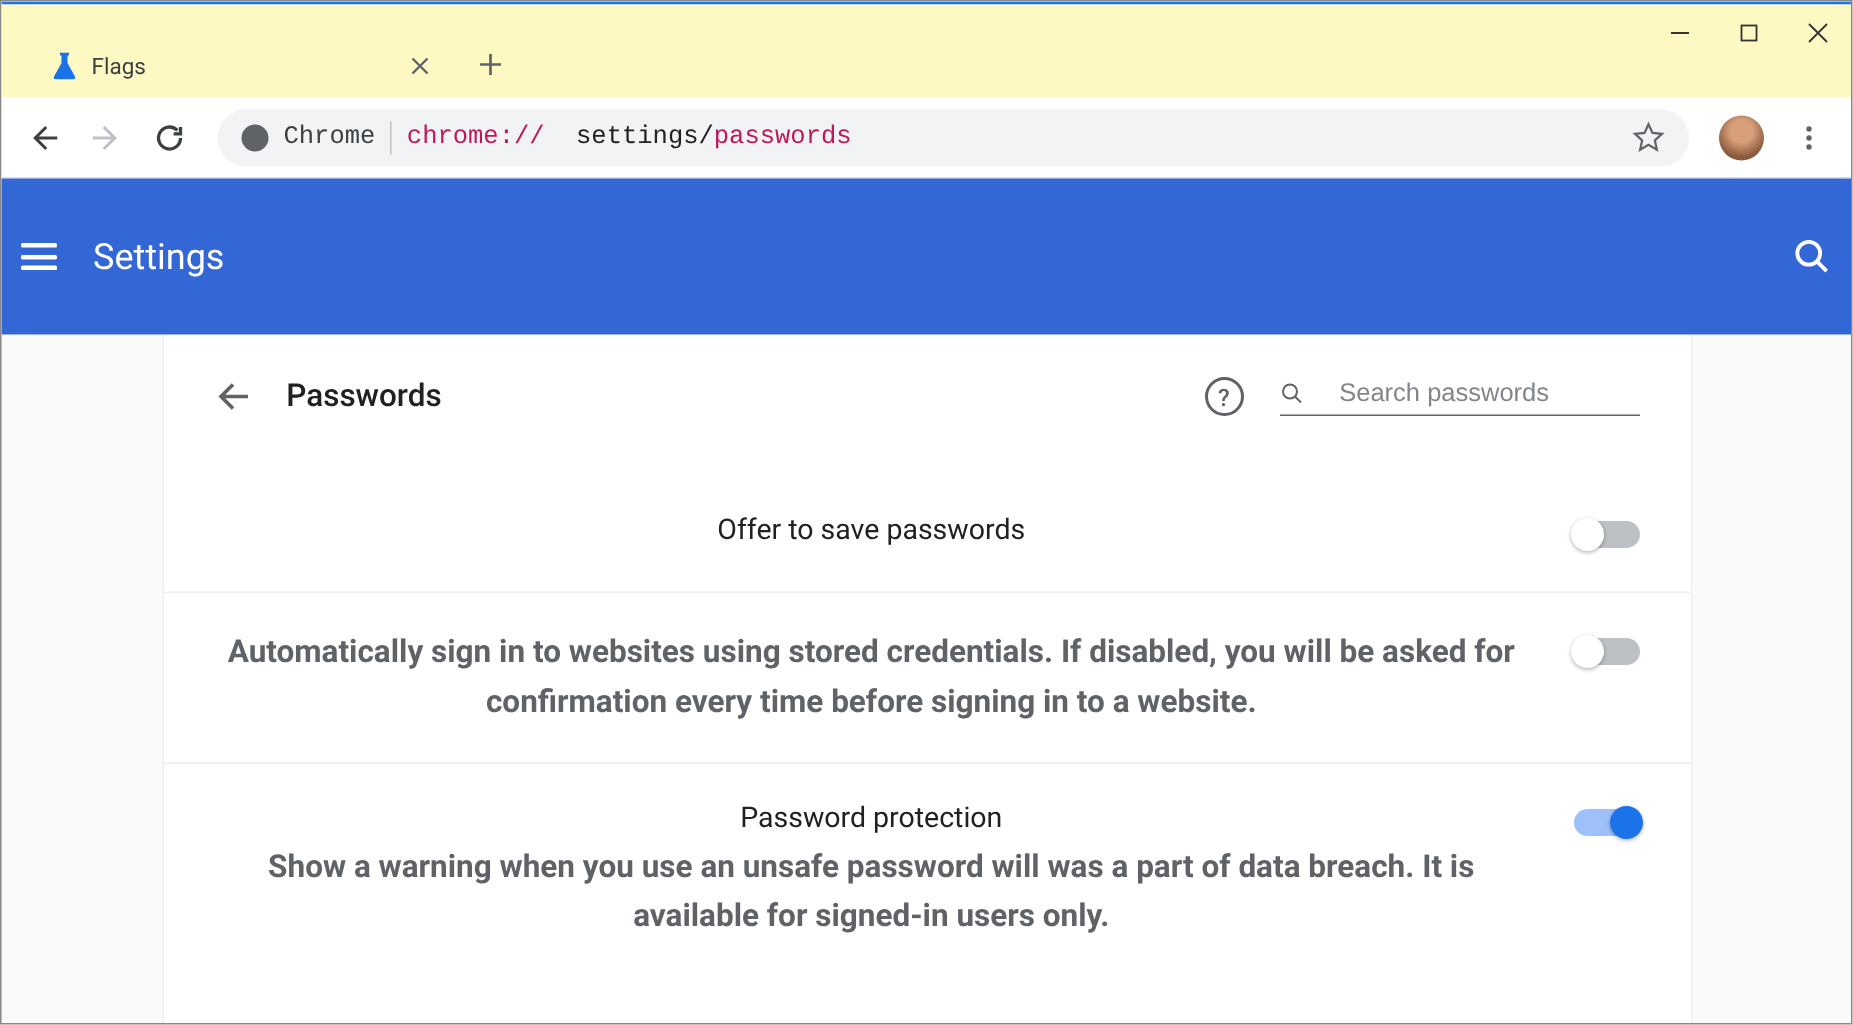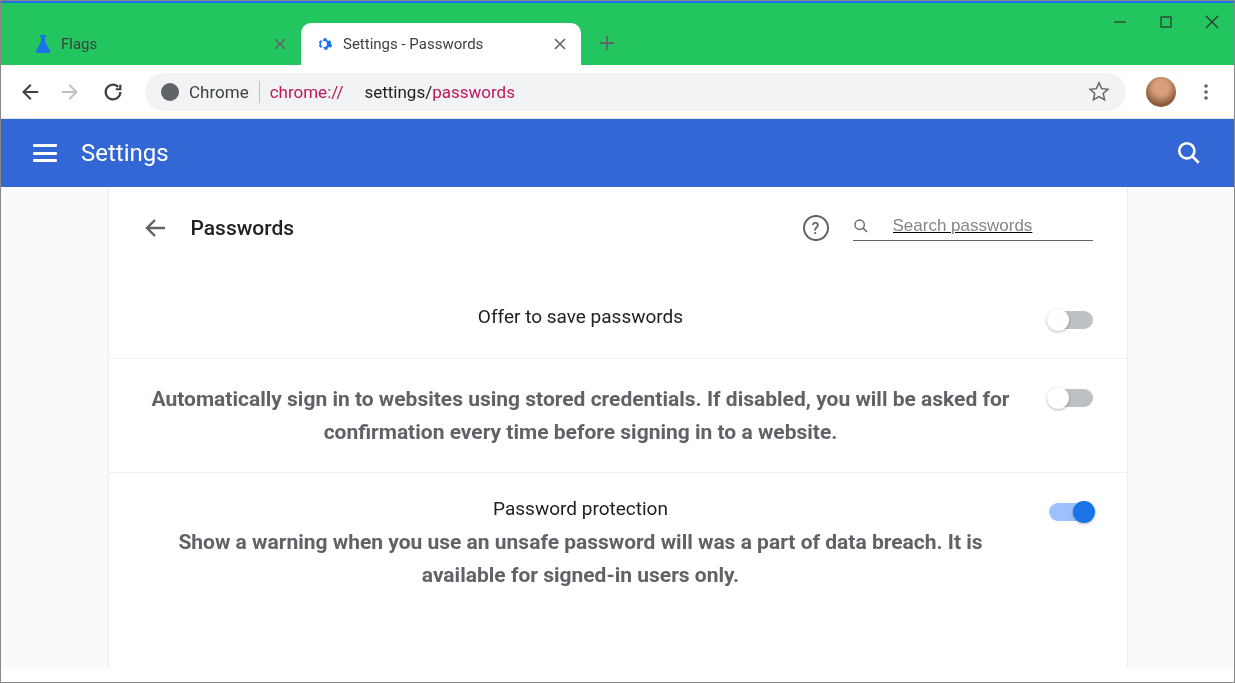--- a/index.html
+++ b/index.html
@@ -1,47 +1,47 @@
 <!DOCTYPE html>
 <html><head>
 <meta charset="utf-8">
 <style>
 * { box-sizing: border-box; margin: 0; padding: 0; }
 body { font-family: "Segoe UI", Roboto, Arial, sans-serif; width: 1235px; height: 683px; overflow: hidden; background: #fff; border: 1px solid #888; }
 .window-top { background: #fff; border-top: 2px solid #1a73e8; }
 .win-controls { display: flex; justify-content: flex-end; height: 40px; align-items: center; position: absolute; right: 0; top: 2px; }
 .win-btn { width: 46px; height: 30px; display: flex; align-items: center; justify-content: center; color: #333; }
-.tabbar { background: #22c55e; height: 62px; display: flex; align-items: flex-end; padding-left: 20px; gap: 0; }
+.tabbar { background: #fef9c3; height: 62px; display: flex; align-items: flex-end; padding-left: 20px; gap: 0; }
 .tab { display: flex; align-items: center; height: 42px; padding: 0 14px; min-width: 280px; position: relative; color: #3c4043; font-size: 15px; gap: 10px; }
 .tab.active { background: #fff; border-radius: 10px 10px 0 0; }
 .tab .closex { margin-left: auto; color: #5f6368; }
 .tab-new { width: 36px; height: 36px; display: flex; align-items: center; justify-content: center; margin-left: 8px; margin-bottom: 4px; color: #5f6368; }
 .navbar { background: #fff; height: 54px; display: flex; align-items: center; padding: 0 10px; gap: 6px; border-bottom: 1px solid #e0e0e0; }
 .nav-icon { width: 36px; height: 36px; display: flex; align-items: center; justify-content: center; color: #5f6368; border-radius: 50%; }
 .nav-icon.disabled { color: #bdc1c6; }
-.omnibox { flex: 1; height: 38px; background: #f1f3f4; border-radius: 20px; display: flex; align-items: center; padding: 0 16px; gap: 10px; font-size: 17px; color: #5f6368; margin: 0 8px; }
+.omnibox { flex: 1; height: 38px; background: #f1f3f4; border-radius: 20px; display: flex; align-items: center; padding: 0 16px; gap: 10px; font-size: 17px; color: #5f6368; margin: 0 8px; font-family: Liberation Mono, monospace; }
 .omni-chrome-icon { width: 18px; height: 18px; border-radius: 50%; background: #5f6368; display: inline-block; }
 .omni-label { color: #3c4043; }
 .omni-divider { width: 1px; height: 22px; background: #bdc1c6; }
 .omni-url .strong { color: #202124; margin-left: 21px; }
 .omni-url .weak { color: #be185d; }
 .star { margin-left: auto; color: #5f6368; }
 .avatar { width: 30px; height: 30px; border-radius: 50%; background: radial-gradient(circle at 50% 35%, #d7a07a 30%, #8b5a3c 70%); margin: 0 6px; }
-.blue-header { background: #3367d6; color: #fff; height: 68px; display: flex; align-items: center; padding: 0 32px; }
+.blue-header { background: #3367d6; color: #fff; height: 104px; display: flex; align-items: center; padding: 0 13px; }
 .hamburger { width: 24px; height: 18px; display: flex; flex-direction: column; justify-content: space-between; margin-right: 24px; }
 .hamburger span { height: 3px; background: #fff; border-radius: 1px; }
 .settings-title { font-size: 24px; font-weight: 400; }
 .search-header-icon { margin-left: auto; color: #fff; }
 .content-area { height: calc(683px - 2px - 62px - 54px - 84px); overflow-y: scroll; background: #fafafa; position: relative; }
 .content-panel { width: 1020px; margin: 0 auto; background: #fff; min-height: 620px; border-left: 1px solid #eee; border-right: 1px solid #eee; }
 .page-header { display: flex; align-items: center; padding: 28px 34px 28px 34px; gap: 24px; }
 .page-title { font-size: 21px; color: #202124; font-weight: 500; }
 .spacer { flex: 1; }
 .help-circle { width: 26px; height: 26px; border: 2px solid #5f6368; border-radius: 50%; display: flex; align-items: center; justify-content: center; color: #5f6368; font-size: 16px; font-weight: 500; }
-.search-box { display: flex; align-items: center; gap: 24px; border-bottom: 1px solid #5f6368; padding-bottom: 4px; width: 240px; text-decoration: underline; }
+.search-box { display: flex; align-items: center; gap: 24px; border-bottom: 1px solid #5f6368; padding-bottom: 4px; width: 240px; }
 .search-box input { border: none; outline: none; font-size: 17px; color: #5f6368; background: transparent; width: 200px; }
 .search-box input::placeholder { color: #80868b; }
 .setting-row { display: flex; align-items: flex-start; padding: 24px 34px; border-top: 1px solid #eee; text-align: center; }
 .setting-row:first-of-type { border-top: none; padding-top: 36px; }
 .setting-text { flex: 1; padding-right: 30px; }
 .setting-title { font-size: 19px; color: #202124; margin-bottom: 6px; }
 .setting-desc { font-size: 21px; color: #5f6368; line-height: 1.55; font-weight: bold; }
 .toggle { width: 44px; height: 18px; border-radius: 10px; position: relative; margin-top: 6px; background: #bdc1c6; flex-shrink: 0; }
 .toggle .knob { width: 22px; height: 22px; border-radius: 50%; background: #fff; position: absolute; top: -2px; left: -2px; box-shadow: 0 1px 3px rgba(0,0,0,0.3); }
 .toggle.on { background: #9ec1fb; }
@@ -65,33 +65,20 @@
             <path fill="currentColor" d="M5 0h6v2h-1v5l5 9c.6 1.1-.2 2-1.4 2H2.4C1.2 18 .4 17.1 1 16l5-9V2H5V0z"></path>
           </svg>
       </span>
       <span>Flags</span>
       <span class="closex">
         <svg width="14" height="14" viewBox="0 0 14 14">
             <path stroke="currentColor" stroke-width="1.6" d="M2 2l10 10M12 2L2 12"></path>
           </svg>
       </span>
     </div>
-    <div class="tab active">
-      <span class="gear-icon">
-        <svg width="18" height="18" viewBox="0 0 24 24">
-            <path fill="currentColor" d="M12 8a4 4 0 100 8 4 4 0 000-8zm9 4l2 1.5-2 3.5-2.4-.9a7 7 0 01-1.7 1l-.4 2.5h-4l-.4-2.5a7 7 0 01-1.7-1L7 17l-2-3.5L7 12l-2-1.5L7 7l2.4.9a7 7 0 011.7-1l.4-2.5h4l.4 2.5a7 7 0 011.7 1L20 7l2 3.5-2 1.5z"></path>
-          </svg>
-      </span>
-      <span>Settings - Passwords</span>
-      <span class="closex">
-        <svg width="14" height="14" viewBox="0 0 14 14">
-            <path stroke="currentColor" stroke-width="1.6" d="M2 2l10 10M12 2L2 12"></path>
-          </svg>
-      </span>
-    </div>
     <div class="tab-new">
       <svg width="18" height="18" viewBox="0 0 18 18">
           <path stroke="currentColor" stroke-width="1.8" d="M9 2v14M2 9h14"></path>
         </svg>
     </div>
     <div class="win-controls">
       <div class="win-btn">
         <svg width="14" height="14" viewBox="0 0 14 14">
             <path stroke="currentColor" stroke-width="1.2" d="M1 7h12"></path>
           </svg>

